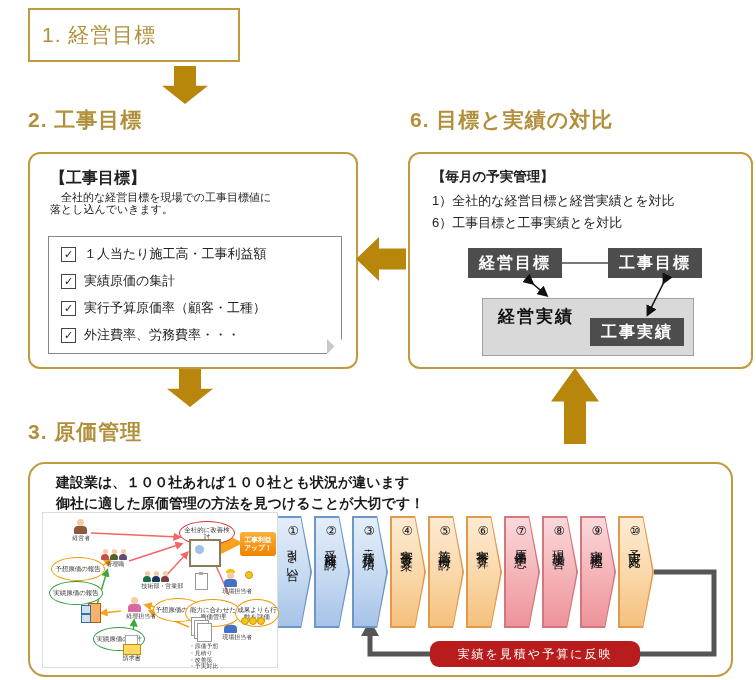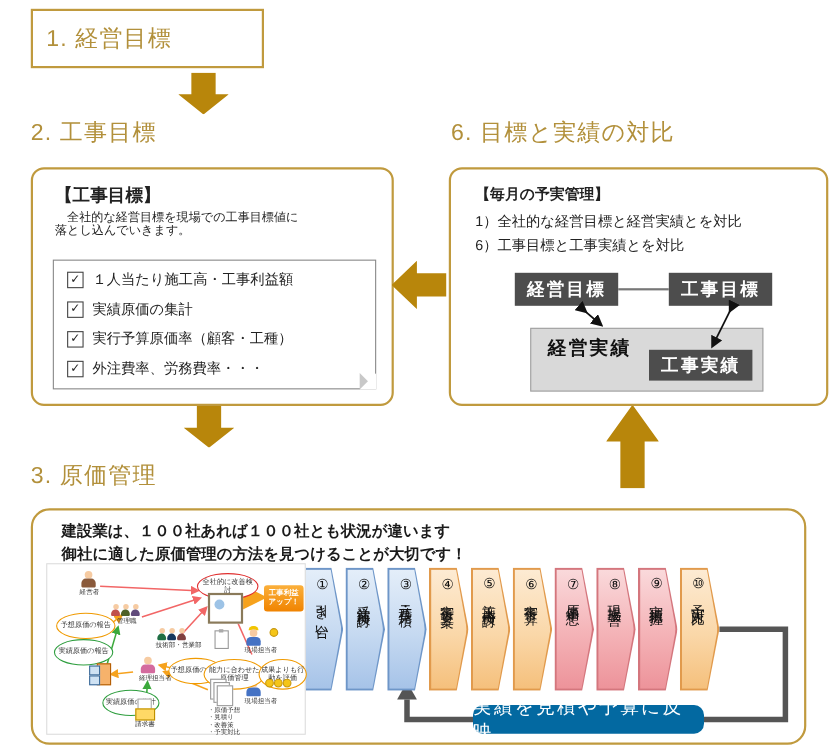--- a/index.html
+++ b/index.html
@@ -1,21 +1,21 @@
 <!DOCTYPE html>
 <html><head>
 <meta charset="utf-8">
 <style>
   html,body{margin:0;padding:0;background:#fff;}
   body{width:756px;height:680px;position:relative;overflow:hidden;
        font-family:"Liberation Sans","DejaVu Sans",sans-serif;color:#222;}
   .abs{position:absolute;}
 
   
-  .h2{position:absolute;font-size:21px;color:#B2903B;letter-spacing:1px;}
+  .h2{position:absolute;font-size:21px;color:#B2903B;letter-spacing:1px;font-weight:bold;}
   .goldbox{position:absolute;border:2.5px solid #C09A3E;border-radius:12px;background:#fff;}
   .box1{position:absolute;border:2px solid #C09A3E;background:#fff;display:flex;align-items:center;
         font-size:21px;color:#B2903B;padding-left:12px;letter-spacing:1px;}
   .barrow{position:absolute;background:#B8860B;}
   .arr-down{clip-path:polygon(26% 0,74% 0,74% 52%,100% 52%,50% 100%,0 52%,26% 52%);}
   .arr-up{clip-path:polygon(50% 0,100% 44%,73% 44%,73% 100%,27% 100%,27% 44%,0 44%);}
   .arr-left{clip-path:polygon(0 50%,46% 0,46% 26%,100% 26%,100% 74%,46% 74%,46% 100%);}
 
   
   .b2-head{position:absolute;left:20px;top:14px;font-size:16px;font-weight:bold;}
@@ -41,21 +41,21 @@
   
   .b3-line{position:absolute;left:26px;font-size:14px;font-weight:600;color:#1a1a1a;}
   .step{position:absolute;top:52px;width:36px;height:112px;
         clip-path:polygon(0 0,70% 0,100% 50%,70% 100%,0 100%);}
   .step .fill{position:absolute;inset:1.6px;clip-path:polygon(0 0,70% 0,100% 50%,70% 100%,0 100%);}
   .step.blue{background:#6E96C8;} .step.blue .fill{background:linear-gradient(180deg,#E4EEF9 0%,#C5D9F1 55%,#A6C3E8 100%);}
   .step.orange{background:#E19A4C;} .step.orange .fill{background:linear-gradient(180deg,#FDEBD3 0%,#FAD7A8 55%,#F5C07C 100%);}
   .step.pink{background:#D4767D;} .step.pink .fill{background:linear-gradient(180deg,#FAD9DB 0%,#F4B2B6 55%,#ED939A 100%);}
   .vtxt{position:absolute;left:10px;top:7px;writing-mode:vertical-rl;font-size:12.5px;line-height:1;
         letter-spacing:2px;color:#111;}
-  .fb-label{position:absolute;background:#0369a1;color:#fff;font-size:17px;border-radius:9px;
+  .fb-label{position:absolute;background:#b91c1c;color:#fff;font-size:12px;border-radius:9px;
             display:flex;align-items:center;justify-content:center;letter-spacing:2px;}
 
   
   .illus{position:absolute;left:12px;top:48px;width:234px;height:154px;background:#fff;border:1px solid #ddd;}
   .oval{position:absolute;background:#fff;border-radius:50%;display:flex;align-items:center;
         justify-content:center;text-align:center;font-size:6.5px;line-height:1.12;color:#333;padding:1px;}
   .ov-orange{border:1.4px solid #F09A00;} .ov-green{border:1.6px solid #2E9E3E;} .ov-red{border:1.6px solid #E03030;}
   .fig{position:absolute;width:18px;text-align:center;}
   .fig .helmet{width:9px;height:4px;background:#F2C500;border-radius:4px 4px 0 0;margin:0 auto -1px;}
   .fig .head{width:7px;height:7px;border-radius:50%;background:#F6CBA2;margin:0 auto;}

